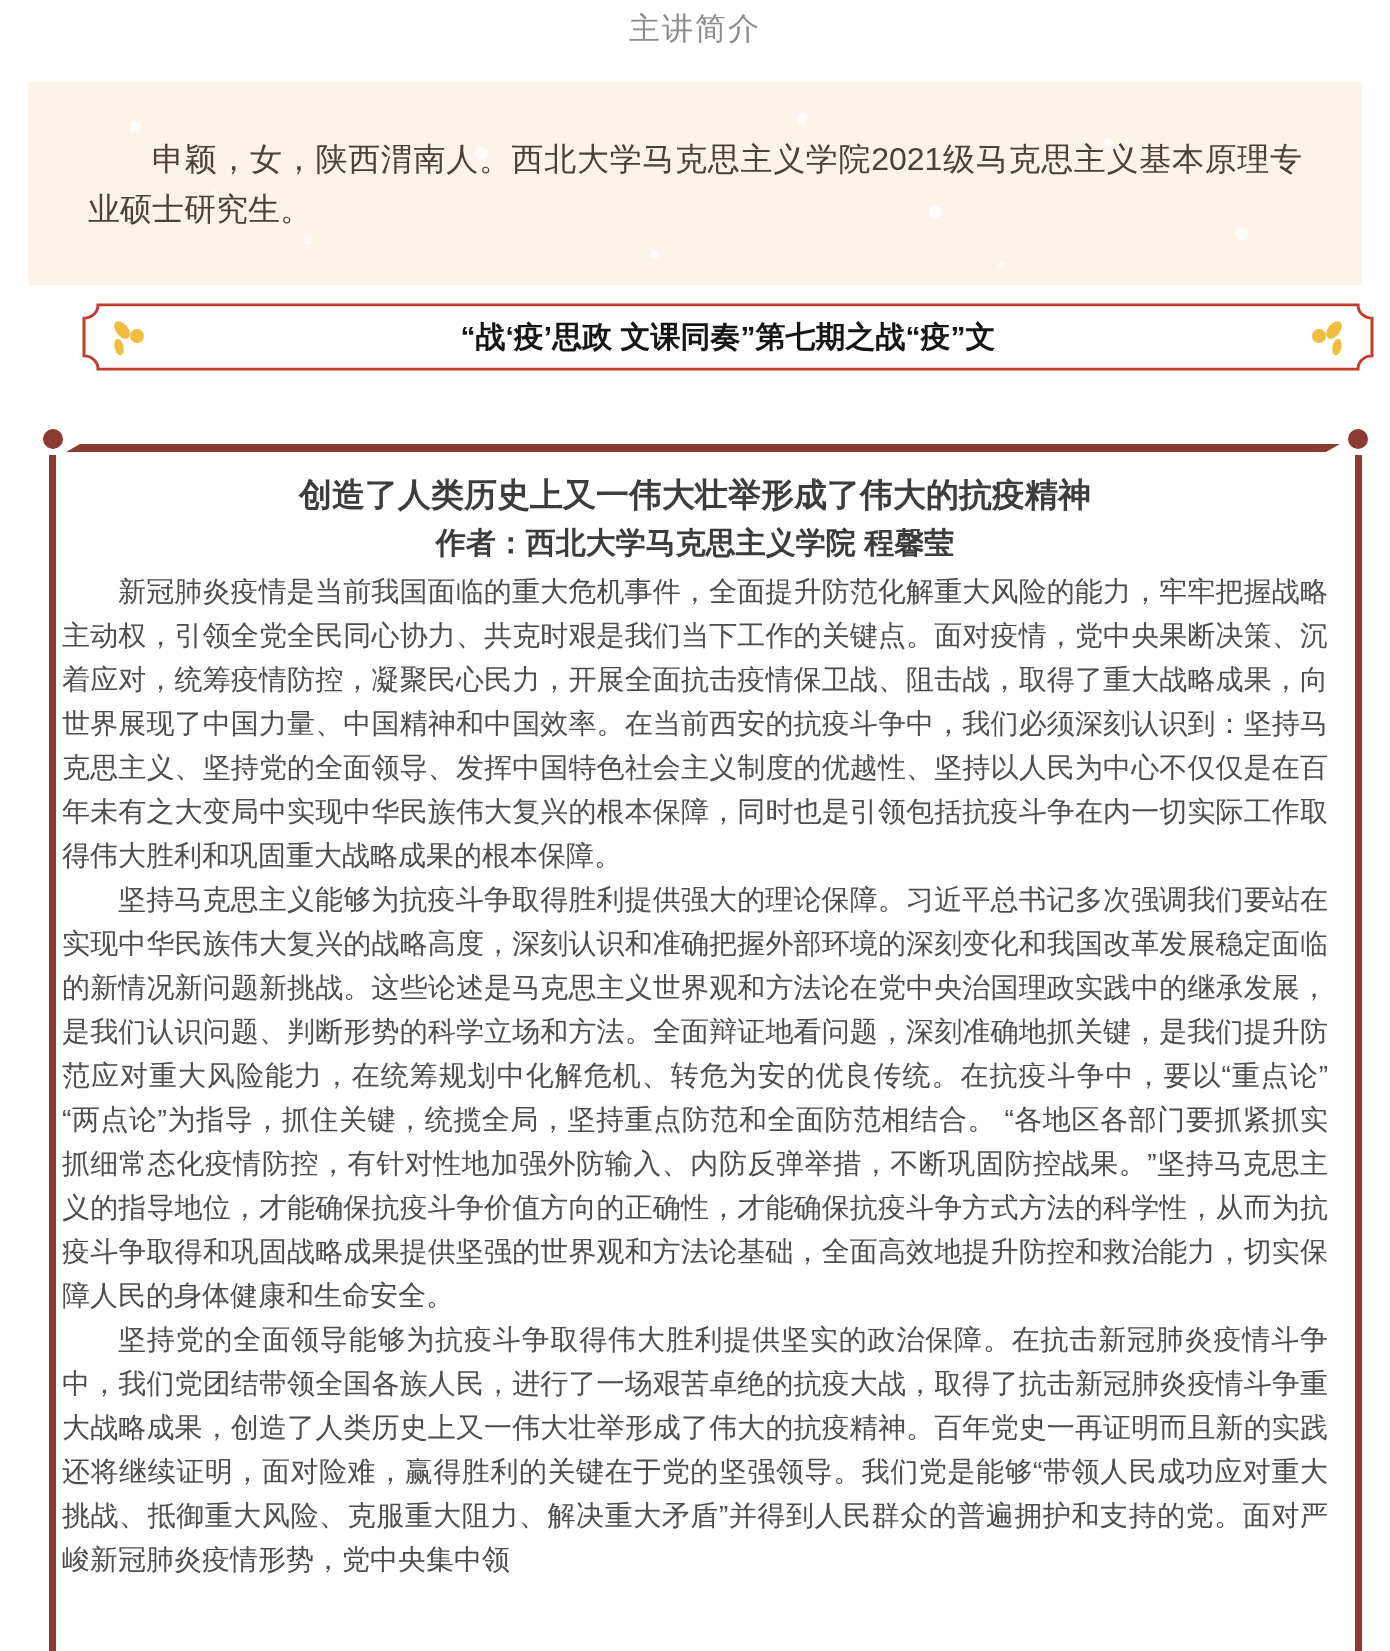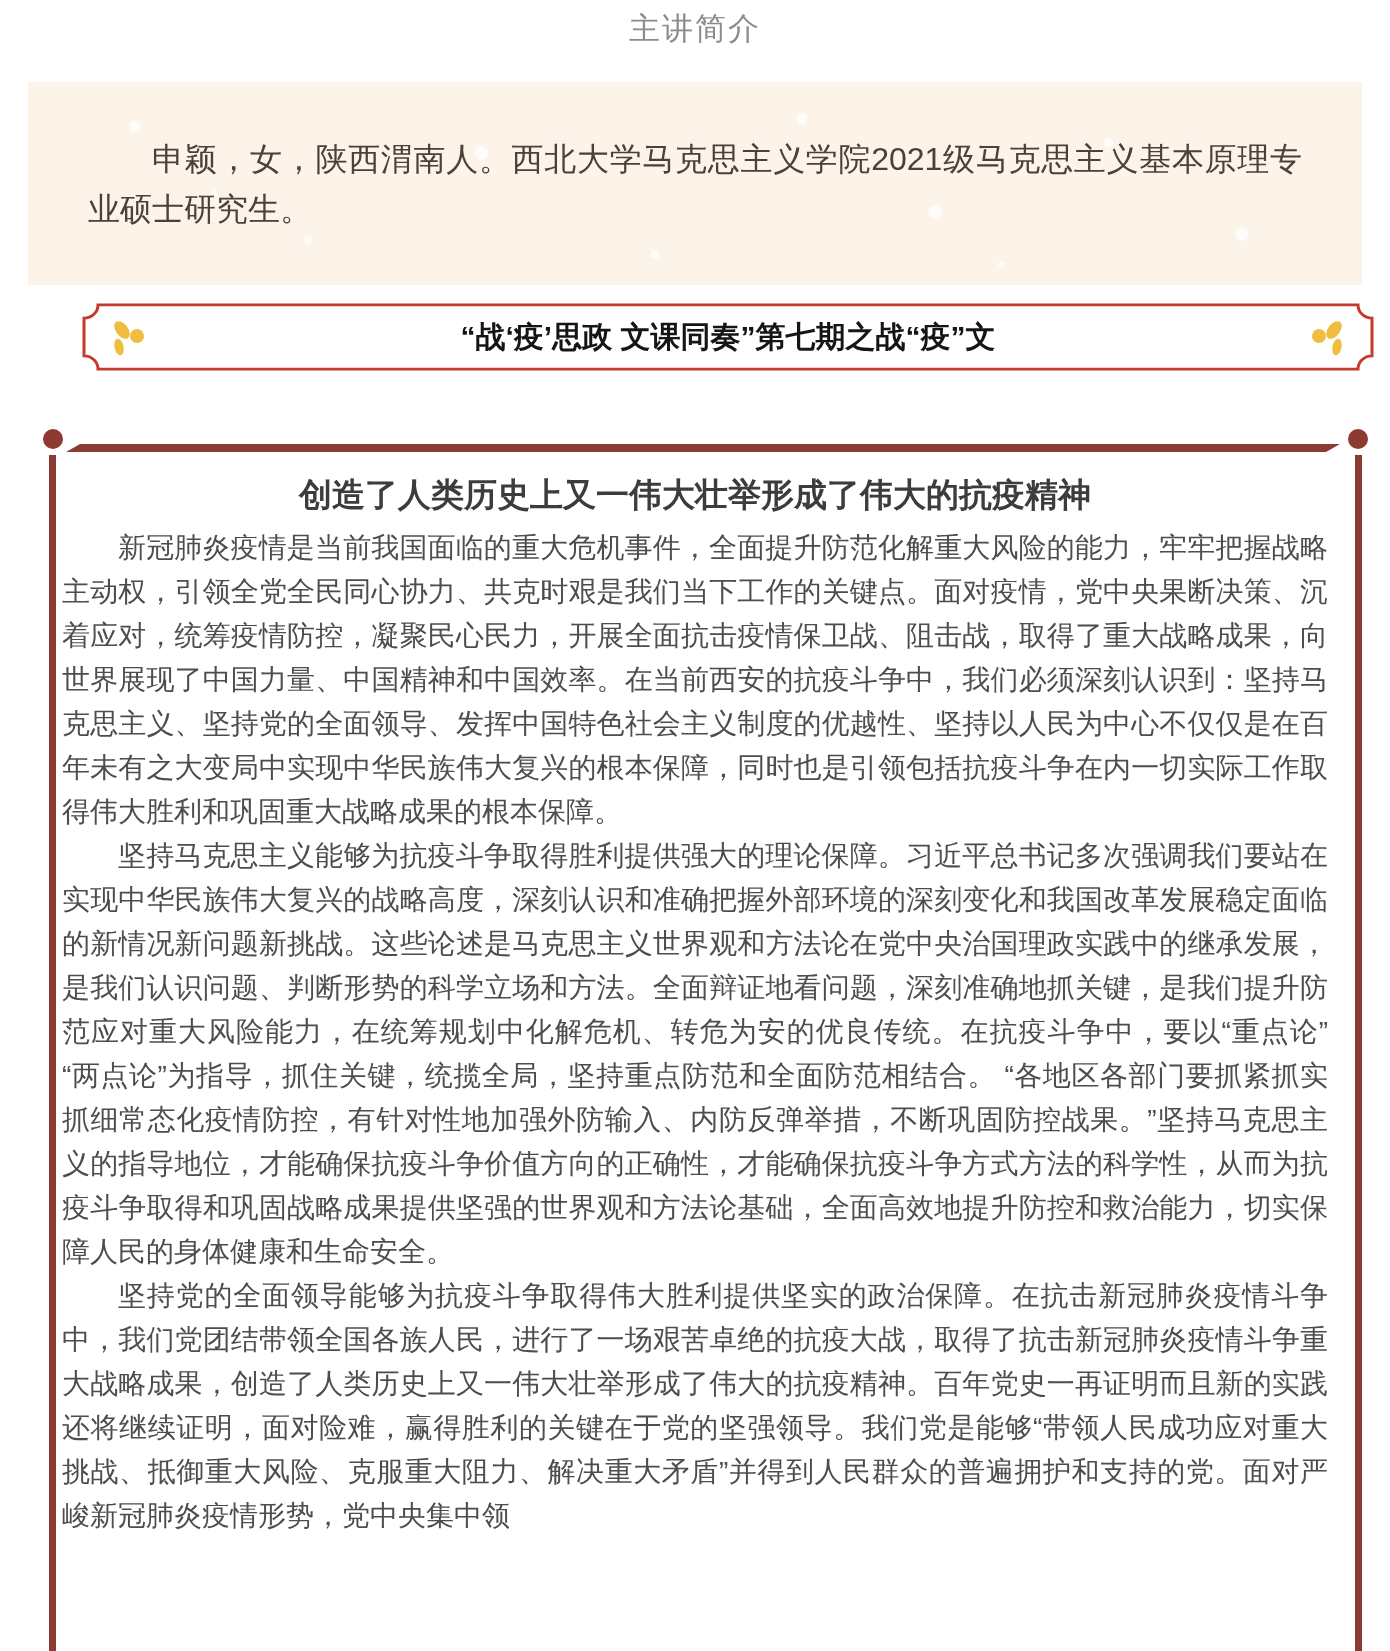--- a/index.html
+++ b/index.html
@@ -117,18 +117,19 @@
   </div>
 
   <div class="frame-dot dot-left"></div>
   <div class="frame-dot dot-right"></div>
   <div class="frame-top"></div>
   <div class="frame-rail rail-left"></div>
   <div class="frame-rail rail-right"></div>
 
   <div class="article">
     <h2>创造了人类历史上又一伟大壮举形成了伟大的抗疫精神</h2>
+    <h3>作者：西北大学马克思主义学院 程馨莹</h3>
     <p class="first">新冠肺炎疫情是当前我国面临的重大危机事件，全面提升防范化解重大风险的能力，牢牢把握战略主动权，引领全党全民同心协力、共克时艰是我们当下工作的关键点。面对疫情，党中央果断决策、沉着应对，统筹疫情防控，凝聚民心民力，开展全面抗击疫情保卫战、阻击战，取得了重大战略成果，向世界展现了中国力量、中国精神和中国效率。在当前西安的抗疫斗争中，我们必须深刻认识到：坚持马克思主义、坚持党的全面领导、发挥中国特色社会主义制度的优越性、坚持以人民为中心不仅仅是在百年未有之大变局中实现中华民族伟大复兴的根本保障，同时也是引领包括抗疫斗争在内一切实际工作取得伟大胜利和巩固重大战略成果的根本保障。</p>
     <p>坚持马克思主义能够为抗疫斗争取得胜利提供强大的理论保障。习近平总书记多次强调我们要站在实现中华民族伟大复兴的战略高度，深刻认识和准确把握外部环境的深刻变化和我国改革发展稳定面临的新情况新问题新挑战。这些论述是马克思主义世界观和方法论在党中央治国理政实践中的继承发展，是我们认识问题、判断形势的科学立场和方法。全面辩证地看问题，深刻准确地抓关键，是我们提升防范应对重大风险能力，在统筹规划中化解危机、转危为安的优良传统。在抗疫斗争中，要以“重点论” “两点论”为指导，抓住关键，统揽全局，坚持重点防范和全面防范相结合。 “各地区各部门要抓紧抓实抓细常态化疫情防控，有针对性地加强外防输入、内防反弹举措，不断巩固防控战果。”坚持马克思主义的指导地位，才能确保抗疫斗争价值方向的正确性，才能确保抗疫斗争方式方法的科学性，从而为抗疫斗争取得和巩固战略成果提供坚强的世界观和方法论基础，全面高效地提升防控和救治能力，切实保障人民的身体健康和生命安全。</p>
     <p>坚持党的全面领导能够为抗疫斗争取得伟大胜利提供坚实的政治保障。在抗击新冠肺炎疫情斗争中，我们党团结带领全国各族人民，进行了一场艰苦卓绝的抗疫大战，取得了抗击新冠肺炎疫情斗争重大战略成果，创造了人类历史上又一伟大壮举形成了伟大的抗疫精神。百年党史一再证明而且新的实践还将继续证明，面对险难，赢得胜利的关键在于党的坚强领导。我们党是能够“带领人民成功应对重大挑战、抵御重大风险、克服重大阻力、解决重大矛盾”并得到人民群众的普遍拥护和支持的党。面对严峻新冠肺炎疫情形势，党中央集中领</p>
   </div>
 
 </div>
 
 </body></html>

